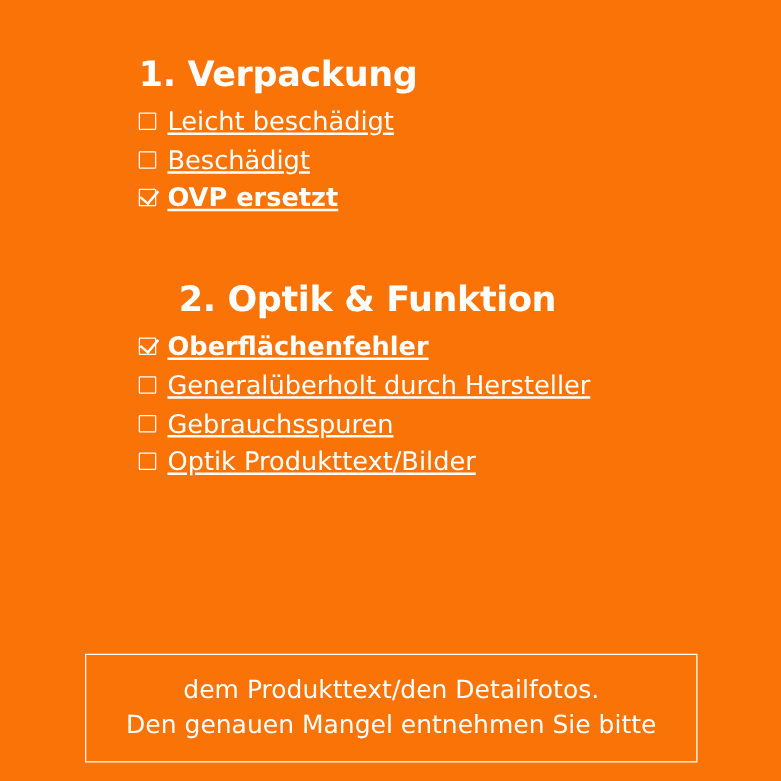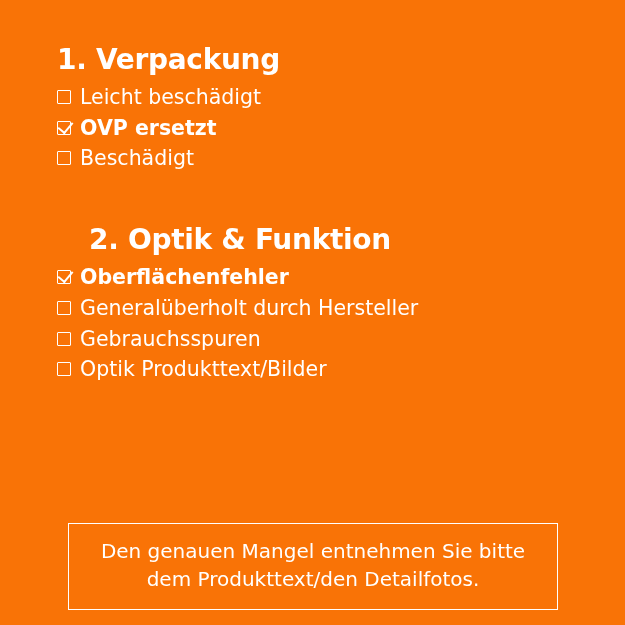--- a/index.html
+++ b/index.html
@@ -12,21 +12,21 @@
     background: #F97306;
     font-family: "DejaVu Sans", sans-serif;
     color: #FFFFFF;
     overflow: hidden;
   }
   .page {
     position: relative;
     width: 625px;
     height: 566px;
     box-sizing: border-box;
-    padding: 30px 55px 0 57px;
+    padding: 30px 55px 0 111px;
   }
   .section {
     margin-bottom: 0;
   }
   .section-title {
     font-size: 28px;
     font-weight: bold;
     letter-spacing: -0.3px;
     margin: 0 0 6px 0;
     line-height: 1.25;
@@ -68,20 +68,21 @@
     height: 12px;
     border: solid #FFFFFF;
     border-width: 0 2.1px 2.1px 0;
     transform: rotate(40deg);
   }
   .option.checked .label {
     font-weight: bold;
   }
   .label {
     display: inline-block;
+    text-decoration: underline;
   }
 
   .note-box {
     position: absolute;
     left: 68px;
     top: 523px;
     width: 490px;
     box-sizing: border-box;
     border: 1.6px solid #FFFFFF;
     padding: 13px 10px 15px 10px;
@@ -98,27 +99,27 @@
 
 <div class="page">
 
   <div class="section sec-1">
     <h2 class="section-title">1. Verpackung</h2>
     <ul class="options">
       <li class="option">
         <span class="box"></span>
         <span class="label">Leicht beschädigt</span>
       </li>
+      <li class="option">
+        <span class="box"></span>
+        <span class="label">Beschädigt</span>
+      </li>
       <li class="option checked">
         <span class="box"></span>
         <span class="label">OVP ersetzt</span>
-      </li>
-      <li class="option">
-        <span class="box"></span>
-        <span class="label">Beschädigt</span>
       </li>
     </ul>
   </div>
 
   <div class="section sec-2">
     <h2 class="section-title">2. Optik &amp; Funktion</h2>
     <ul class="options">
       <li class="option checked">
         <span class="box"></span>
         <span class="label">Oberflächenfehler</span>
@@ -137,17 +138,17 @@
   <div class="section sec-3">
     <ul class="options">
       <li class="option">
         <span class="box"></span>
         <span class="label">Optik Produkttext/Bilder</span>
       </li>
     </ul>
   </div>
 
   <div class="note-box">
+    <div class="note-line">dem Produkttext/den Detailfotos.</div>
     <div class="note-line">Den genauen Mangel entnehmen Sie bitte</div>
-    <div class="note-line">dem Produkttext/den Detailfotos.</div>
   </div>
 
 </div>
 
 </body></html>

